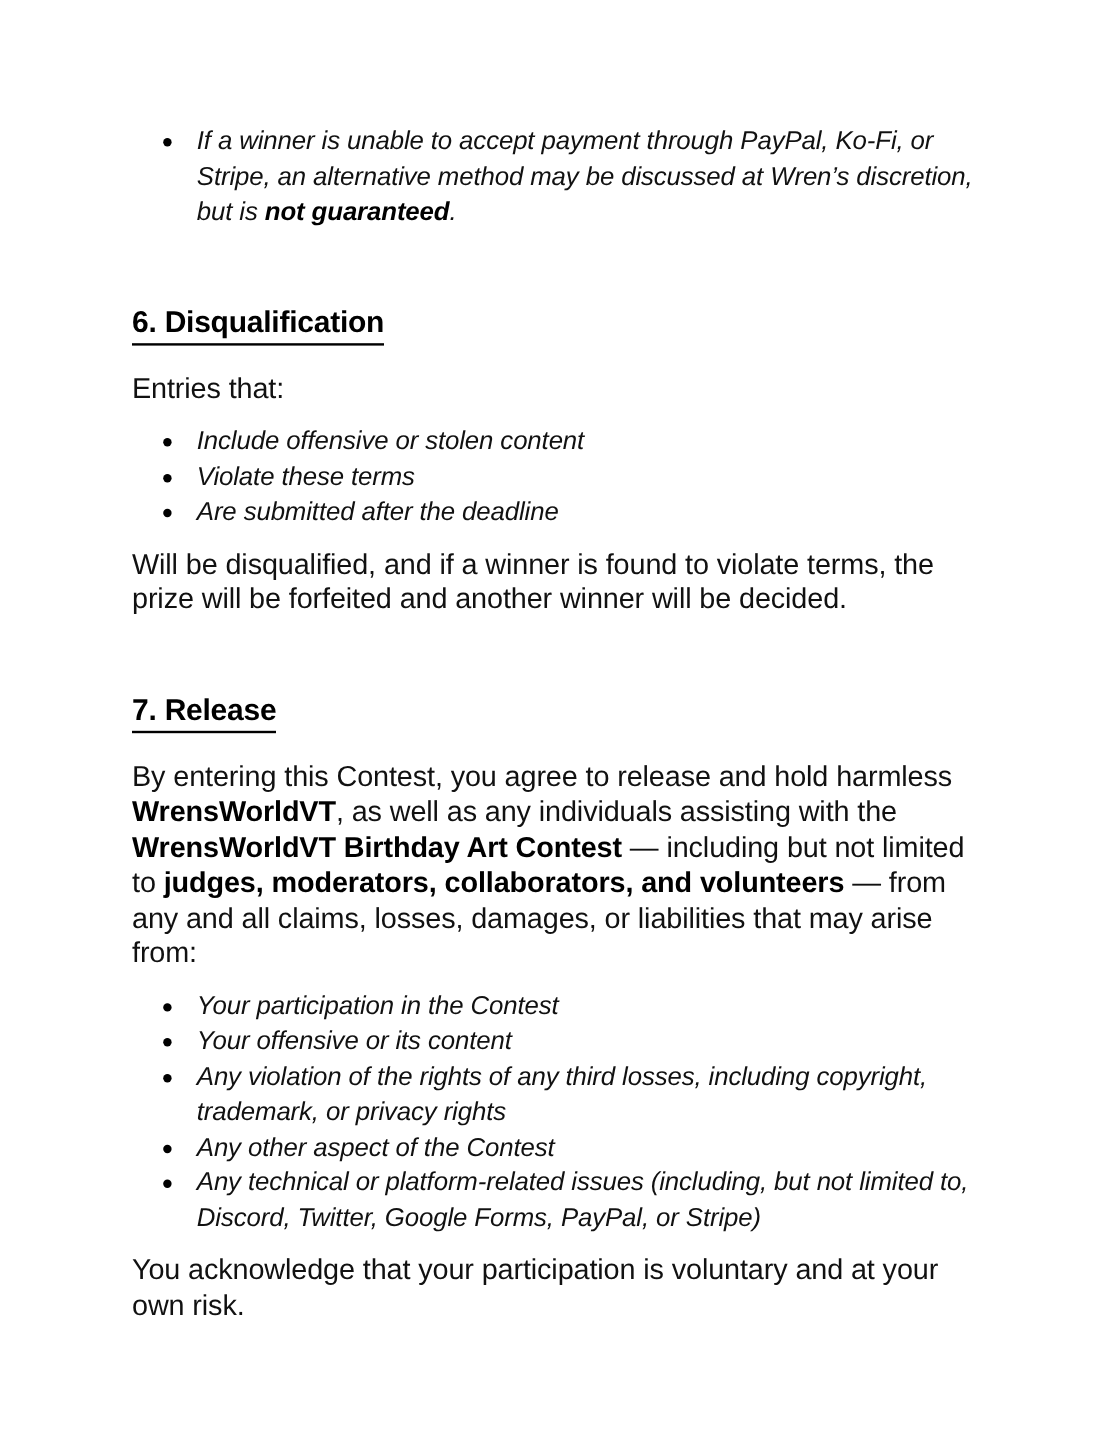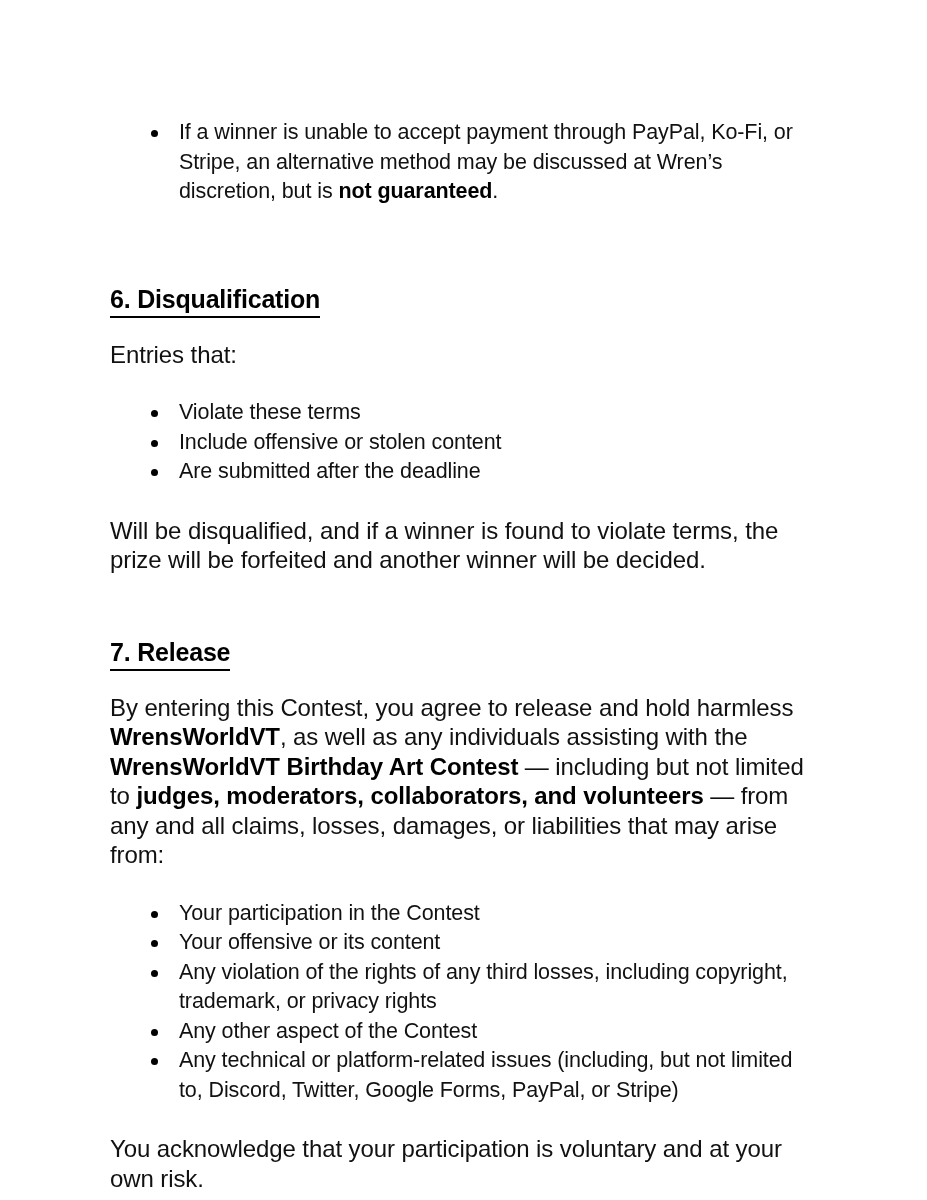--- a/index.html
+++ b/index.html
@@ -49,23 +49,24 @@
     letter-spacing: -0.2px;
   }
   h2.section-heading .hd-text {
     display: inline-block;
     border-bottom: 2.5px solid #000000;
     padding-bottom: 1px;
     margin-top: 34px;
   }
 
   ul.bullets {
-    margin: 15px;
+    margin: 0;
     padding: 0;
     list-style: none;
+    font-style: italic;
   }
   ul.bullets li {
     position: relative;
     padding-left: 54px;
     font-size: 21.5px;
     line-height: 29.5px;
     color: #111111;
     letter-spacing: -0.1px;
   }
   ul.bullets li .bullet-dot {
@@ -88,22 +89,22 @@
   <div class="content" id="doc-content">
       <ul class="bullets tight">
         <li><span class="bullet-dot"></span><span>If a winner is unable to accept payment through PayPal, Ko-Fi, or Stripe, an alternative method may be discussed at Wren’s discretion, but is </span><strong>not guaranteed</strong><span>.</span></li>
       </ul>
       <div class="spacer-head-before"></div>
       <h2 class="section-heading"><span class="hd-text">6. Disqualification</span></h2>
       <div class="spacer-head-after"></div>
       <p class="body-text"><span>Entries that:</span></p>
       <div class="spacer-list"></div>
       <ul class="bullets tight">
+        <li><span class="bullet-dot"></span><span>Include offensive or stolen content</span></li>
         <li><span class="bullet-dot"></span><span>Violate these terms</span></li>
-        <li><span class="bullet-dot"></span><span>Include offensive or stolen content</span></li>
         <li><span class="bullet-dot"></span><span>Are submitted after the deadline</span></li>
       </ul>
       <div class="spacer-list"></div>
       <p class="body-text"><span>Will be disqualified, and if a winner is found to violate terms, the prize will be forfeited and another winner will be decided.</span></p>
       <div class="spacer-head-before"></div>
       <h2 class="section-heading"><span class="hd-text">7. Release</span></h2>
       <div class="spacer-head-after"></div>
       <p class="body-text"><span>By entering this Contest, you agree to release and hold harmless </span><strong>WrensWorldVT</strong><span>, as well as any individuals assisting with the </span><strong>WrensWorldVT Birthday Art Contest</strong><span> — including but not limited to </span><strong>judges, moderators, collaborators, and volunteers</strong><span> — from any and all claims, losses, damages, or liabilities that may arise from:</span></p>
       <div class="spacer-list"></div>
       <ul class="bullets tight">

